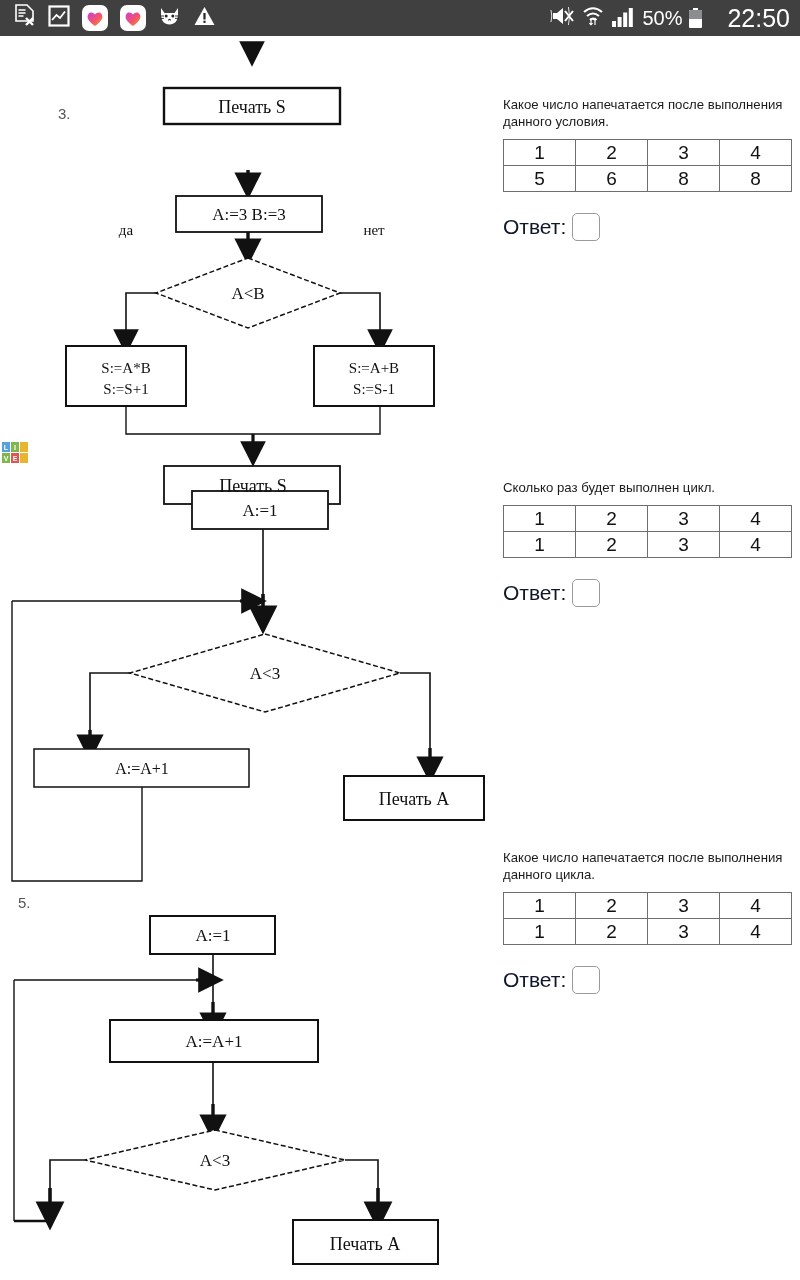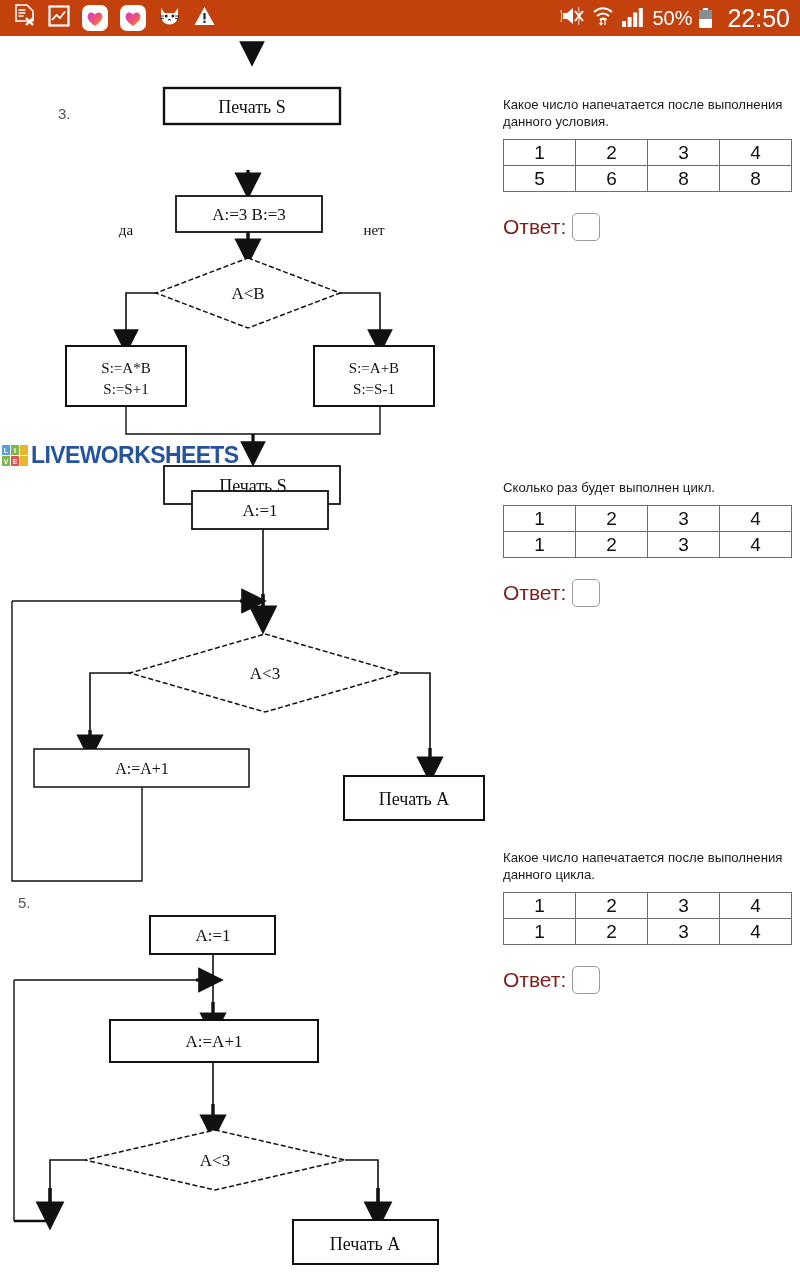--- a/index.html
+++ b/index.html
@@ -8,34 +8,34 @@
     width: 800px; height: 1280px;
     background: #ffffff;
     font-family: "Liberation Sans", sans-serif;
     overflow: hidden;
     position: relative;
   }
 
   
   #status-bar {
     position: absolute; left:0; top:0; width:800px; height:36px;
-    background:#c2410c; color:#ffffff;
+    background:#404040; color:#ffffff;
     display:flex; align-items:center; justify-content:space-between;
     padding: 0 10px 0 14px;
   }
   #status-left { display:flex; align-items:center; gap:12px; }
   #status-right { display:flex; align-items:center; gap:7px; }
   .sb-ico { display:block; }
   .appicon {
     width:26px; height:26px; border-radius:7px;
     display:flex; align-items:center; justify-content:center;
     background:#ffffff;
   }
   .battery-pct { font-size:20px; letter-spacing:0px; }
-  .clock { font-size:25px; letter-spacing:0px; margin-left:8px; }
+  .clock { font-size:25px; letter-spacing:0px; margin-left:18px; }
   .batt {
     width:13px;height:20px;border:0;position:relative;background:transparent;
   }
   .batt-body{position:absolute;left:0;top:2px;width:13px;height:18px;background:#ffffff;border-radius:1px;}
   .batt-fill{position:absolute;left:0;top:2px;width:13px;height:9px;background:#8c8d90;border-radius:1px 1px 0 0;}
   .batt-cap{position:absolute;left:4px;top:0px;width:5px;height:2px;background:#ffffff;}
 
   
   #sheet {
     position:absolute; left:0; top:36px; width:800px; height:1244px;
@@ -51,21 +51,21 @@
   }
   table.opts {
     border-collapse: collapse; margin-top:9px; width:289px;
     font-size:19px; color:#111;
   }
   table.opts td {
     border:1px solid #6e6e6e; height:26px; text-align:center;
     font-family:"Liberation Sans", sans-serif; padding:0;
   }
   .ans-row { display:flex; align-items:center; gap:6px; margin-top:21px; }
-  .ans-label { font-size:21px; color:#7f1d1d; }
+  .ans-label { font-size:21px; color:#0f172a; }
   .ans-box {
     width:28px;height:28px;border:1.4px solid #9a9a9a;border-radius:5px;background:#fff;
   }
 
   
   #watermark {
     position:absolute; left:2px; top:406px;
     display:flex; align-items:center; gap:3px;
     opacity:0.97;
   }
@@ -300,21 +300,20 @@
 
   <div id="watermark">
     <div class="wm-logo">
       <span style="background:#4f9de0">L</span>
       <span style="background:#7ab648">I</span>
       <span style="background:#e8b32a"></span>
       <span style="background:#7ab648">V</span>
       <span style="background:#e04f4f">E</span>
       <span style="background:#e8b32a"></span>
     </div>
-    <div class="wm-text">LIVEWORKSHEETS</div>
   </div>
 
   <div class="qblock" style="left:503px; top:60px;">
     <div class="qtext">Какое число напечатается после выполнения данного условия.</div>
     <table class="opts">
       <tbody>
           <tr>
         <td>1</td>
         <td>2</td>
         <td>3</td>

